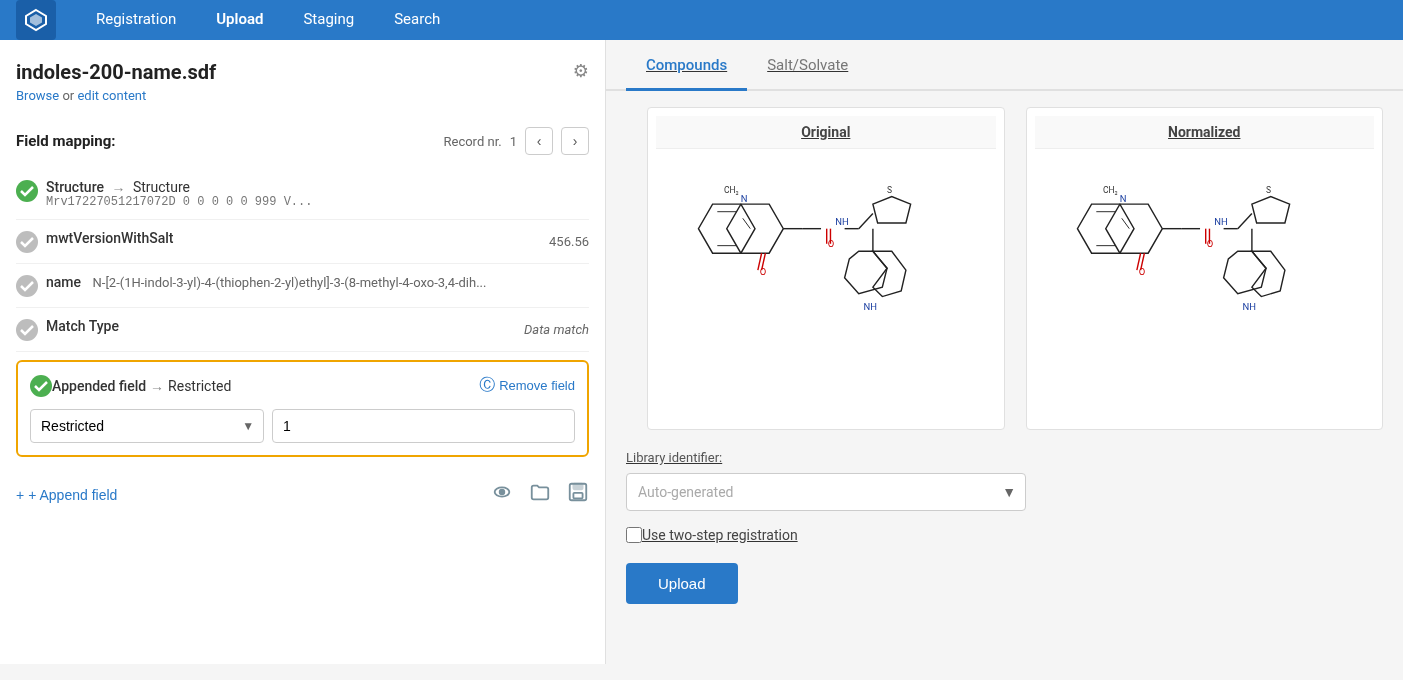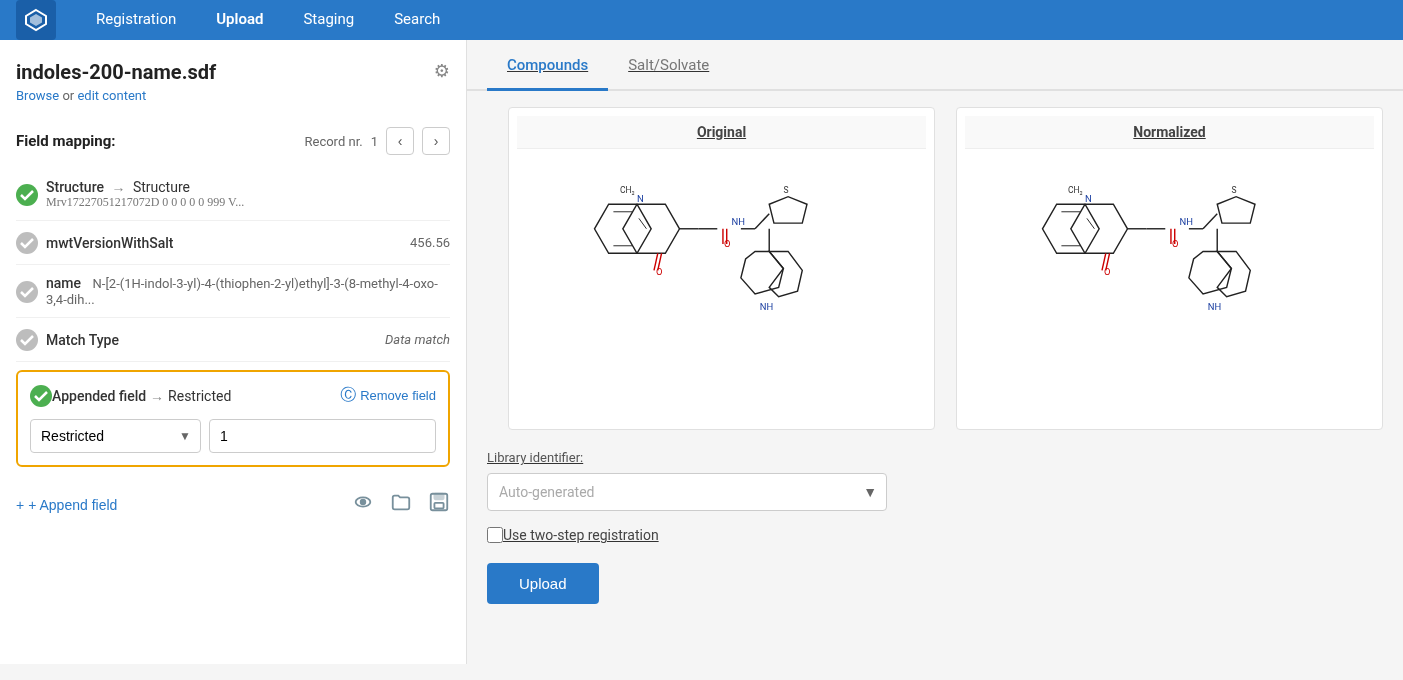--- a/index.html
+++ b/index.html
@@ -42,21 +42,21 @@
     }
 
     
     .main-layout {
       display: flex;
       height: calc(100vh - 56px);
     }
 
     
     .left-panel {
-      width: 467px;
+      width: 606px;
       background: #fff;
       border-right: 1px solid #e0e0e0;
       padding: 20px 16px;
       overflow-y: auto;
       flex-shrink: 0;
     }
 
     .file-title {
       font-size: 20px;
       font-weight: 700;
@@ -117,21 +117,21 @@
       border: none;
       cursor: pointer;
       color: #888;
       font-size: 18px;
       padding: 0;
     }
 
     
     .field-row {
       display: flex;
-      align-items: center;
+      align-items: flex-start;
       padding: 10px 0;
       border-bottom: 1px solid #f0f0f0;
       gap: 8px;
     }
     .field-icon {
       width: 22px;
       height: 22px;
       margin-top: 1px;
       flex-shrink: 0;
     }
@@ -162,21 +162,21 @@
       align-self: center;
     }
     .field-row-right.italic {
       font-style: italic;
     }
 
     
     .structure-value {
       font-size: 12px;
       color: #777;
-      font-family: Liberation Serif, serif;
+      font-family: Liberation Mono, monospace;
     }
 
     
     .appended-field-box {
       border: 2px solid #f0a500;
       border-radius: 6px;
       padding: 12px;
       margin-top: 8px;
       margin-bottom: 8px;
     }

